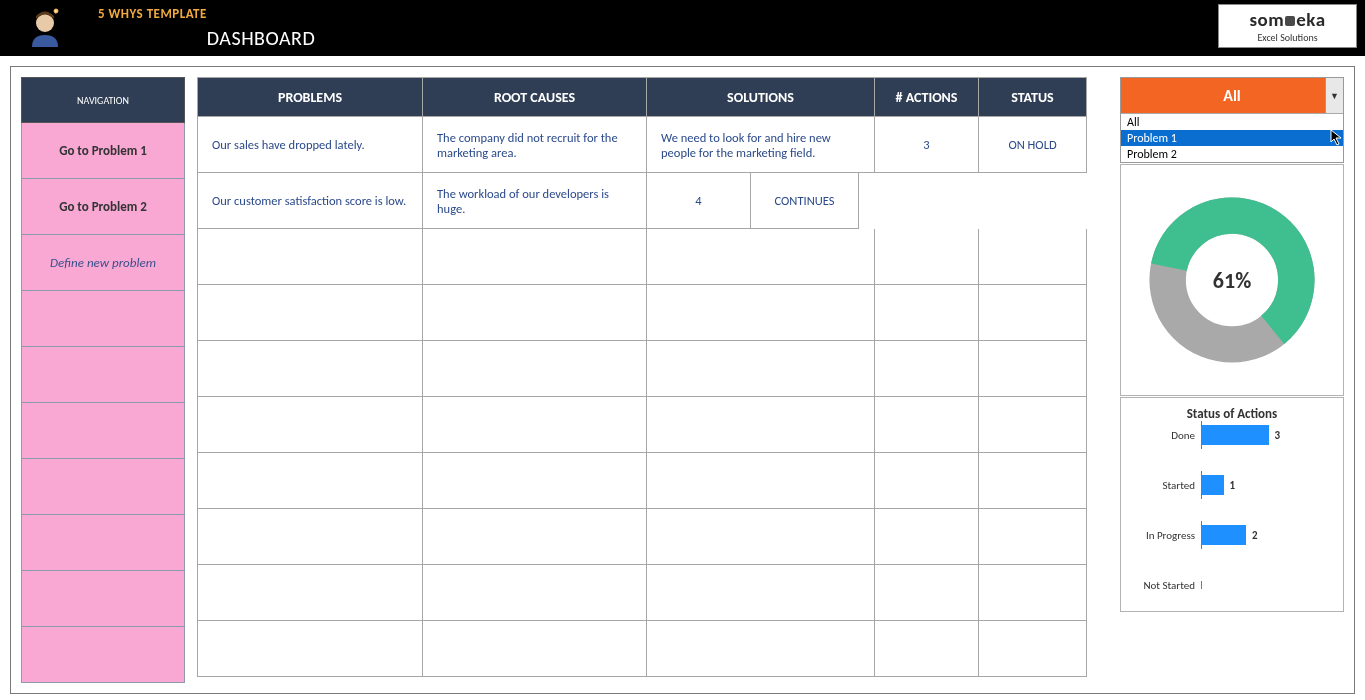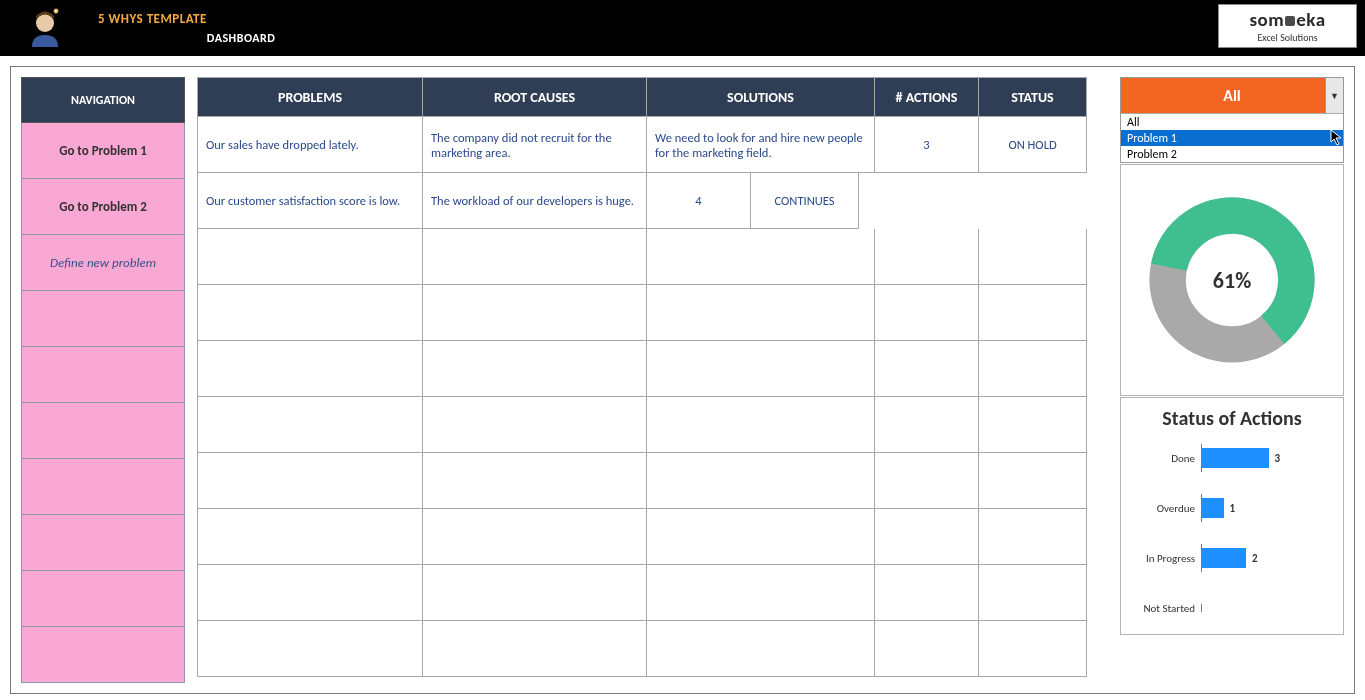--- a/index.html
+++ b/index.html
@@ -4,44 +4,44 @@
 <style>
 * { box-sizing: border-box; margin: 0; padding: 0; font-family: Calibri, Arial, sans-serif; }
 body { background: #ffffff; width: 1365px; height: 700px; overflow: hidden; }
 
 
 .header-bar { background: #000000; height: 56px; display: flex; align-items: center; padding-left: 10px; position: relative; }
 .avatar-box { width: 70px; height: 50px; display: flex; align-items: center; justify-content: center; }
 .avatar-svg { width: 46px; height: 46px; }
 .title-block { margin-left: 18px; display: flex; flex-direction: row; justify-content: center; }
 .title-small { color: #F2A93F; font-size: 13px; font-weight: bold; letter-spacing: 0.5px; }
-.title-big { color: #ffffff; font-size: 12px; font-weight: bold; letter-spacing: 0.5px; margin-top: 20px; }
+.title-big { color: #ffffff; font-size: 20px; font-weight: normal; letter-spacing: 0.5px; margin-top: 20px; }
 .logo-box { position: absolute; right: 8px; top: 4px; background: #ffffff; border: 1px solid #888; width: 139px; height: 44px; display: flex; flex-direction: column; align-items: center; justify-content: center; }
 .logo-main { font-family: Arial, sans-serif; font-size: 19px; font-weight: bold; color: #2a2a2a; letter-spacing: 0.5px; }
 .logo-main span.dots { display:inline-block; width:10px; height:10px; background:#4A4A4A; border-radius:2px; margin:0 1px; vertical-align: middle; font-size:0;}
 .logo-sub { font-size: 10px; color: #333; }
 
 
 .outer-border { border: 1px solid #7a7a7a; margin: 10px 10px 0 10px; height: 628px; padding: 10px 10px 10px 10px; display: flex; gap: 12px; }
 
 
 .nav-col { width: 164px; display: flex; flex-direction: column; }
-.nav-header { background: #2F3E55; color: #ffffff; font-weight: bold; font-size: 12px; height: 56px; display:flex; align-items:center; justify-content:center; border:1px solid #555; }
+.nav-header { background: #2F3E55; color: #ffffff; font-weight: normal; font-size: 10px; height: 56px; display:flex; align-items:center; justify-content:center; border:1px solid #555; }
 .nav-cell { background: #f9a8d4; border: 1px solid #8f99ae; border-top: none; height: 56px; display:flex; align-items:center; justify-content:center; font-size: 13px; color: #333; font-weight: bold; }
 .nav-cell.italic { font-style: italic; color: #3a4f8a; font-weight: normal; }
 
 
 .table-col { flex: 1; display:flex; flex-direction: column; }
 .tbl-header-row { display:flex; height:40px; }
 .tbl-header-row > div, .tbl-row > div { border: 1px solid #a6a6a6; border-left: none; }
 .tbl-header-row > div:first-child, .tbl-row > div:first-child { border-left: 1px solid #a6a6a6; }
 .tbl-row { display:flex; height:56px; }
 .tbl-row > div { border-top: none; }
 .thead { background: #2F3E55; color:#ffffff; font-weight:bold; font-size:14px; display:flex; align-items:center; justify-content:center; }
-.tcell { background:#ffffff; color:#2b4a8b; font-size:12.5px; padding:6px 8px; display:flex; align-items:center; }
+.tcell { background:#ffffff; color:#2b4a8b; font-size:12.5px; padding:6px 14px; display:flex; align-items:center; }
 .tcell.center { justify-content:center; color:#2b4a8b; }
 .c-problems { width: 226px; }
 .c-root { width: 224px; }
 .c-sol { width: 228px; }
 .c-act { width: 104px; }
 .c-status { width: 108px; }
 
 
 .side-col { width: 224px; display:flex; flex-direction:column; gap:1px; }
 .filter-box { background:#ffffff; border:1px solid #999; padding:0; position:relative; }
@@ -50,21 +50,21 @@
 .dd-list { background:#ffffff; }
 .dd-item { font-size:12px; padding:1px 6px; color:#000; }
 .dd-item.selected { background:#0a6ed1; color:#ffffff; }
 .cursor-pointer { position:absolute; right:-2px; top:50px; font-size:16px; pointer-events:none; }
 
 .chart-box { background:#fff; border:1px solid #b3b3b3; height:232px; display:flex; align-items:center; justify-content:center; position:relative; }
 .donut-wrap { position:relative; width:170px; height:170px; }
 .donut-center { position:absolute; top:50%; left:50%; transform:translate(-50%,-50%); font-size:22px; font-weight:bold; color:#333; }
 
 .status-box { background:#fff; border:1px solid #b3b3b3; padding:8px 8px 6px 8px; }
-.status-title { text-align:center; font-weight:bold; font-size:20px; color:#333; margin-bottom:14px; }
+.status-title { text-align:center; font-weight:bold; font-size:13px; color:#333; }
 .bar-row { display:flex; align-items:center; height:28px; margin-bottom:22px; }
 .bar-row:last-child { margin-bottom:6px; }
 .bar-label { width:72px; text-align:right; font-size:11px; color:#333; padding-right:6px; }
 .bar-track { flex:1; display:flex; align-items:center; position:relative; }
 .bar-axis { position:absolute; left:0; top:-4px; bottom:-4px; width:1px; background:#777; }
 .bar-fill { height:20px; background:#1E90FF; }
 .bar-val { font-size:11px; font-weight:bold; color:#333; margin-left:6px; }
 </style>
 </head>
 <body>
@@ -223,21 +223,21 @@
       <div id="bar-rows">
           <div class="bar-row">
             <div class="bar-label">Done</div>
             <div class="bar-track">
               <div class="bar-axis"></div>
               <div class="bar-fill" style="width: 67.5px;"></div>
               <div class="bar-val">3</div>
             </div>
           </div>
           <div class="bar-row">
-            <div class="bar-label">Overdue</div>
+            <div class="bar-label">Started</div>
             <div class="bar-track">
               <div class="bar-axis"></div>
               <div class="bar-fill" style="width: 22.5px;"></div>
               <div class="bar-val">1</div>
             </div>
           </div>
           <div class="bar-row">
             <div class="bar-label">In Progress</div>
             <div class="bar-track">
               <div class="bar-axis"></div>

